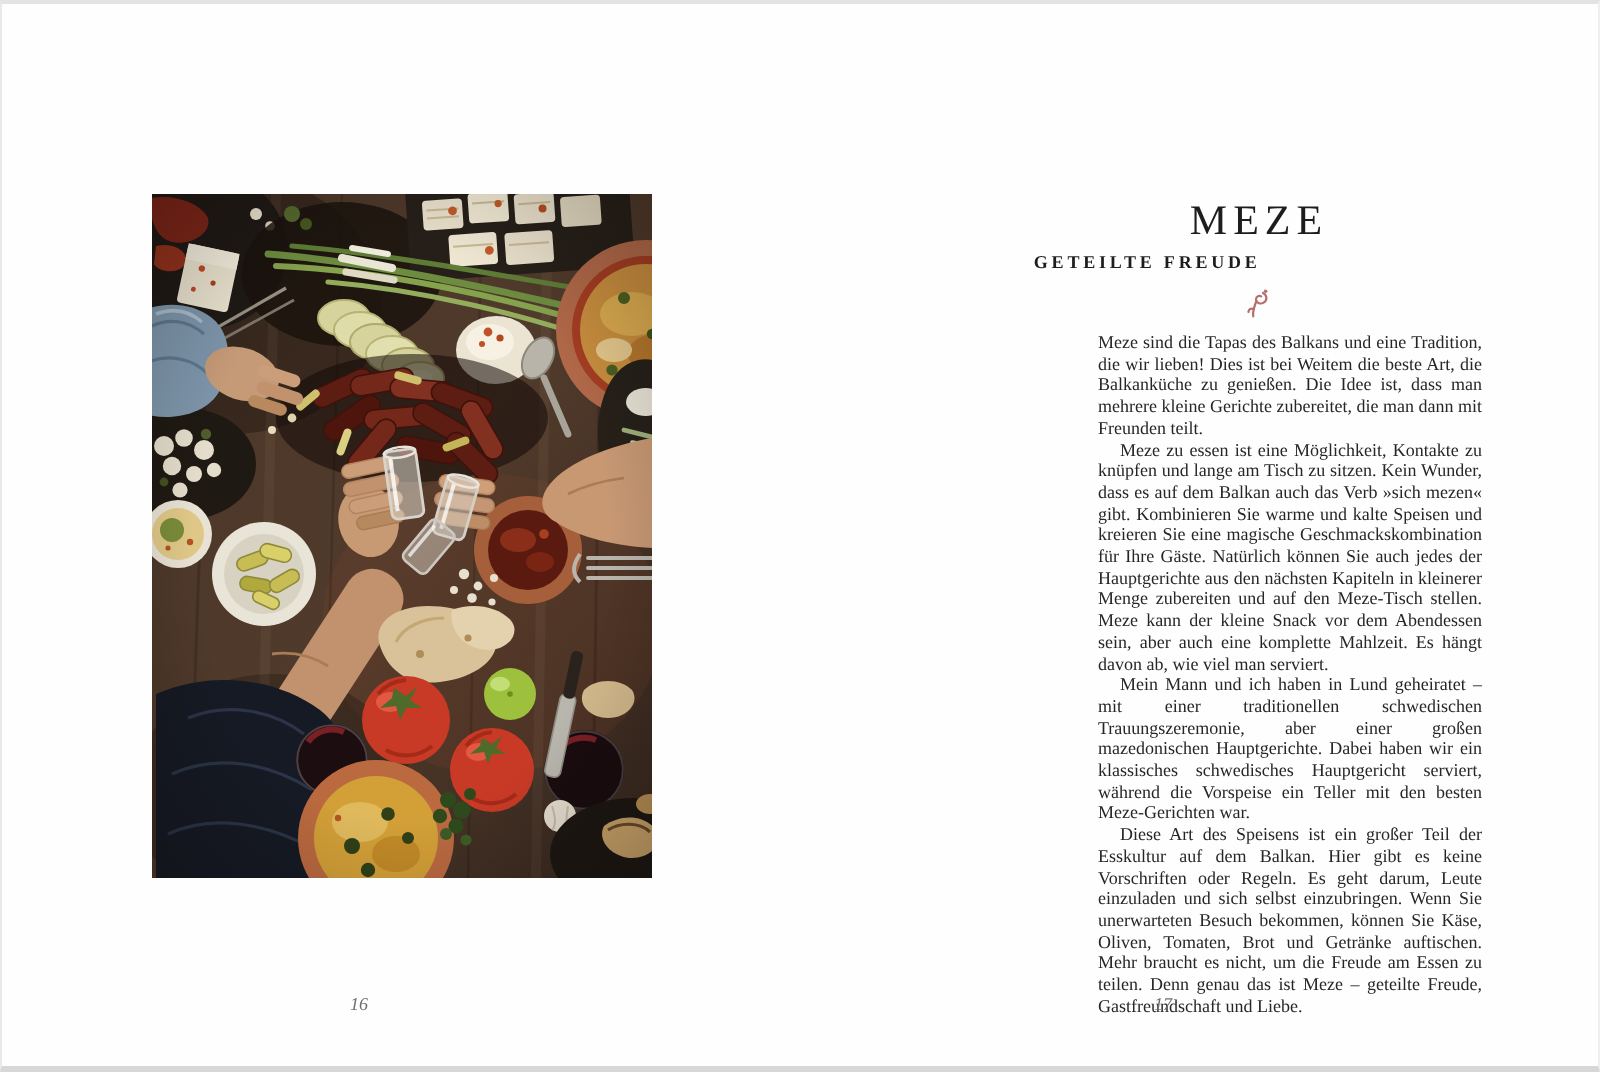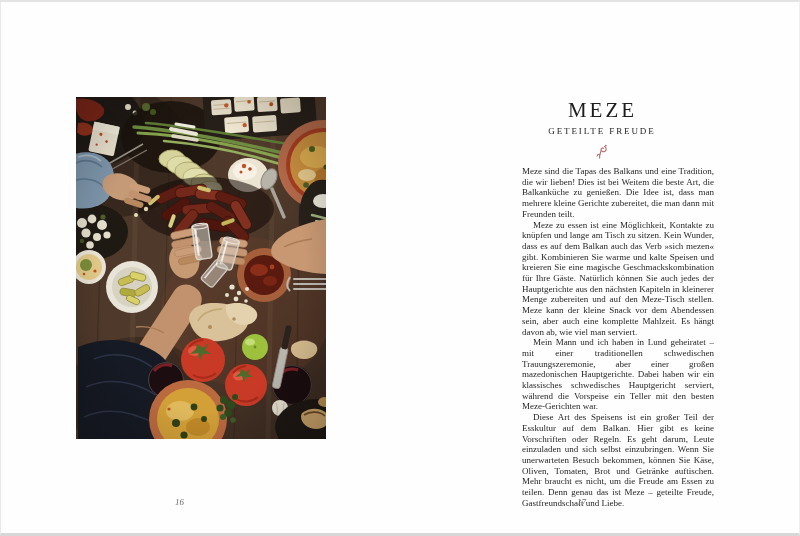--- a/index.html
+++ b/index.html
@@ -11,31 +11,31 @@
     border-left:1px solid #e9e9e9;
     border-right:1px solid #efefef;
     font-family:"Liberation Serif","DejaVu Serif",serif;
     overflow:hidden;
   }
   .photo{
     position:absolute;left:75px;top:95px;width:250px;height:342px;
   }
   .photo svg{display:block;width:250px;height:342px;}
   .right-content{
-    position:absolute;left:487px;top:95px;width:226px;
+    position:absolute;left:514px;top:95px;width:226px;
   }
   .chapter-title{
     margin:0;text-align:center;
     font-size:21px;font-weight:400;line-height:26px;
     letter-spacing:3px;padding-left:3px;
     color:#1d1d1d;
   }
   .chapter-subtitle{
-    margin:2px 0 0 0;text-align:center;
-    font-size:9px;font-weight:400;line-height:12px;
+    margin:2px 0 0 0;
+    font-size:9px;font-weight:700;line-height:12px;
     letter-spacing:1.9px;padding-left:1.9px;
     color:#1d1d1d;
   }
   .ornament{display:block;margin:6px auto 2px auto;width:16px;height:18px;}
   .body-text{
     margin-top:5px;
     font-size:9px;line-height:10.7px;color:#262626;
     text-align:justify;
     margin-left:34px;
   }

